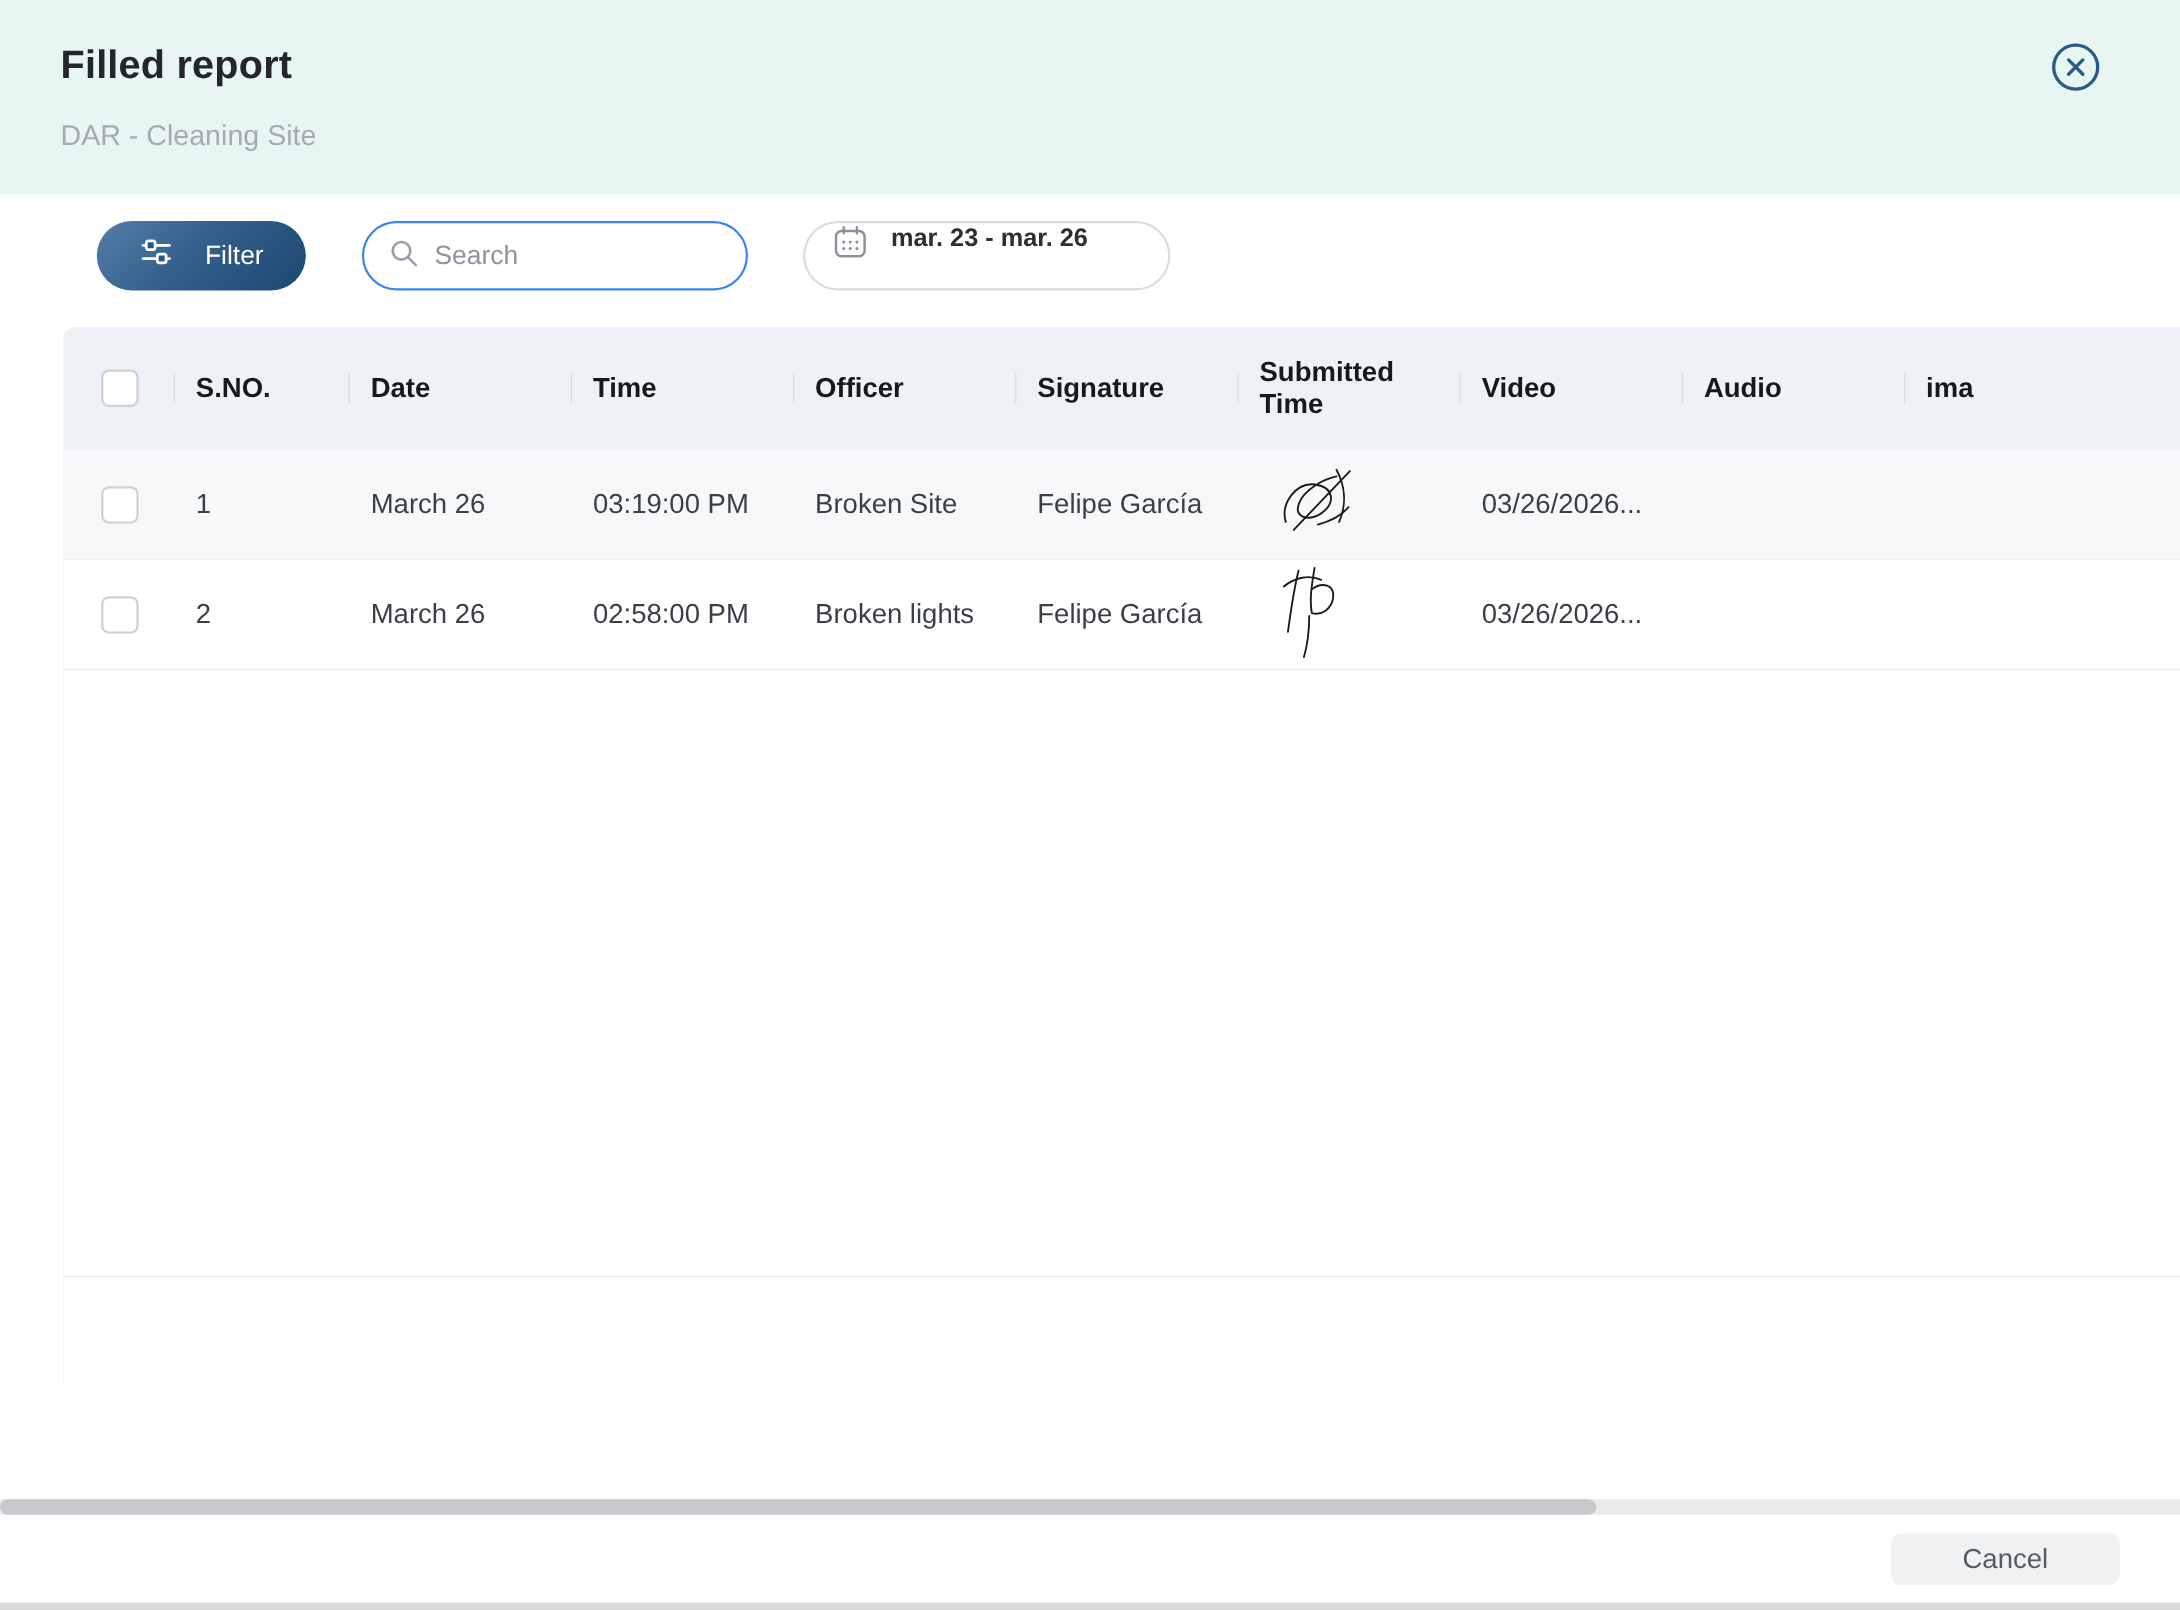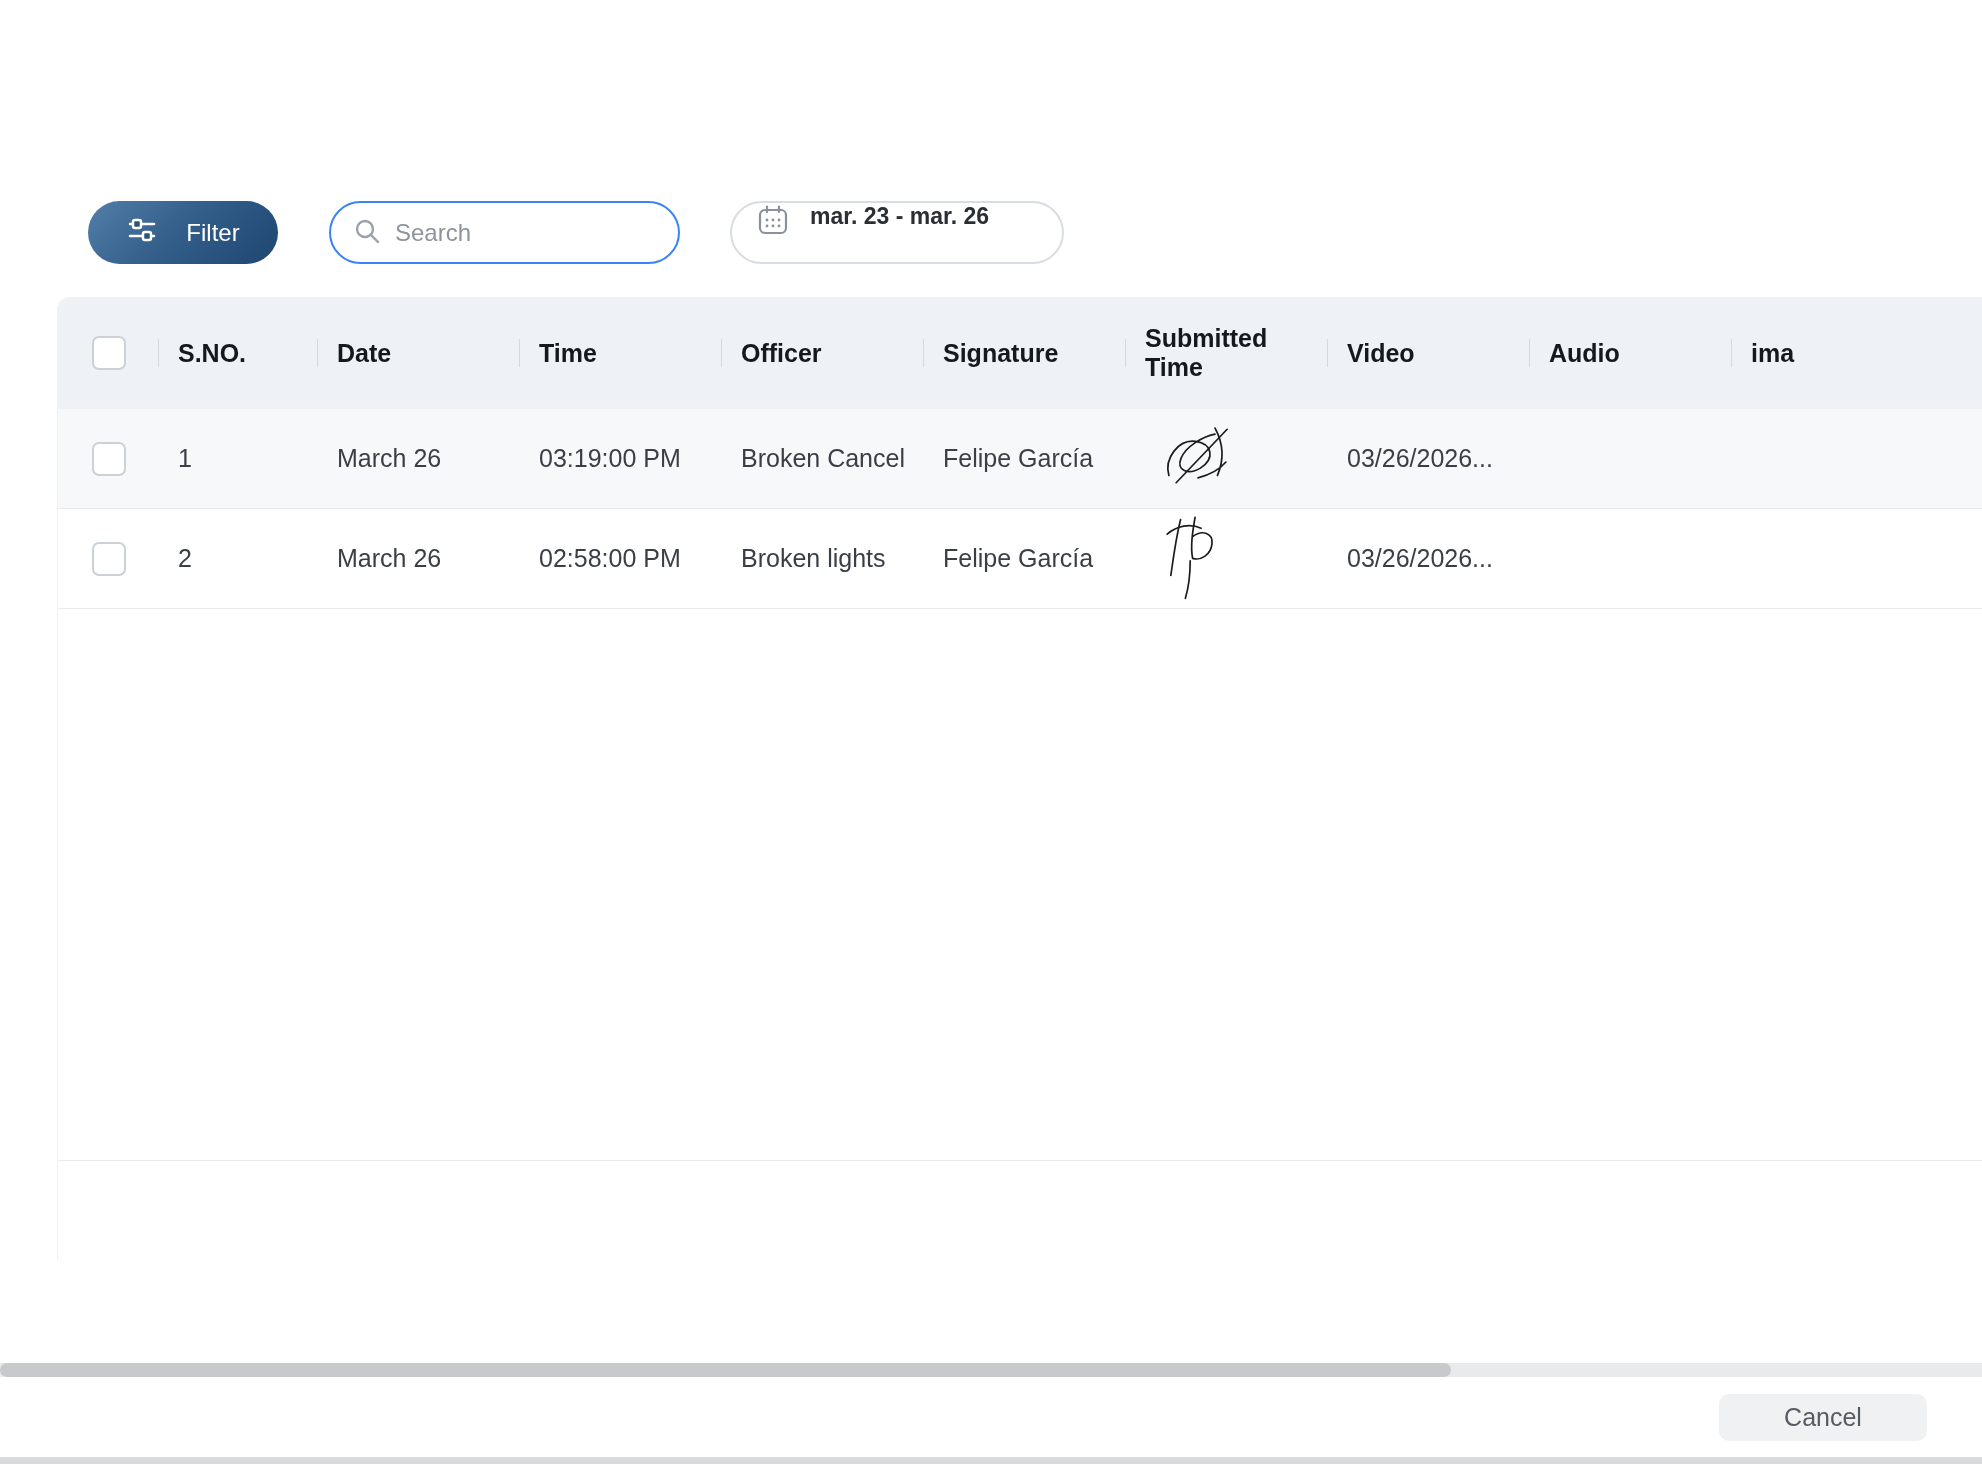--- a/index.html
+++ b/index.html
@@ -59,20 +59,32 @@
   .modal-footer { position:absolute; top:1378px; left:0; width:1982px; height:79px; background:#fff; }
   .cancel-btn { position:absolute; top:16px; right:55px; width:208px; height:47px; border:none; border-radius:10px;
     background:#f0f1f3; color:#555b63; font-size:25px; font-family:"Liberation Sans", sans-serif; cursor:pointer; }
   .bottom-line { position:absolute; top:1457px; left:0; width:1982px; height:7px; background:#d9dadc; }
 </style>
 </head>
 <body>
 
 <div class="page">
 
+  <div class="modal-header">
+    <div class="modal-title">Filled report</div>
+    <div class="modal-subtitle">DAR - Cleaning Site</div>
+    <button class="close-btn">
+      <span>
+        <svg width="46" height="46" viewBox="0 0 46 46" fill="none">
+          <circle cx="23" cy="23" r="20" stroke="#2c5a88" stroke-width="3"></circle>
+          <path d="M16.5 16.5 L29.5 29.5 M29.5 16.5 L16.5 29.5" stroke="#2c5a88" stroke-width="3" stroke-linecap="round"></path>
+        </svg>
+      </span>
+    </button>
+  </div>
 
   <div class="toolbar">
     <button class="filter-btn">
       <span>
         <svg width="32" height="28" viewBox="0 0 32 28" fill="none">
           <path d="M4 8 H28" stroke="#ffffff" stroke-width="2.5" stroke-linecap="round"></path>
           <rect x="7" y="4" width="8" height="8" rx="2" fill="#2a5580" stroke="#ffffff" stroke-width="2.5"></rect>
           <path d="M4 20 H28" stroke="#ffffff" stroke-width="2.5" stroke-linecap="round"></path>
           <rect x="17" y="16" width="8" height="8" rx="2" fill="#2a5580" stroke="#ffffff" stroke-width="2.5"></rect>
         </svg>
@@ -149,21 +161,21 @@
       <div class="cell c-sno">
           <span>1</span>
         </div>
       <div class="cell c-std">
           <span>March 26</span>
         </div>
       <div class="cell c-std">
           <span>03:19:00 PM</span>
         </div>
       <div class="cell c-std">
-          <span>Broken Cancel</span>
+          <span>Broken Site</span>
         </div>
       <div class="cell c-std">
           <span>Felipe García</span>
         </div>
       <div class="cell c-std sig-wrap">
         <span>
           <svg width="74" height="68" viewBox="0 0 60 56" fill="none">
             <path d="M6 44 C2 30 14 14 28 16 C42 18 44 30 32 38 C22 44 12 40 16 30 C20 20 34 12 44 10" stroke="#1c1c1c" stroke-width="1.4" stroke-linecap="round"></path>
             <path d="M12 50 L54 6" stroke="#1c1c1c" stroke-width="1.4" stroke-linecap="round"></path>
             <path d="M44 5 C50 16 52 30 46 44 M30 46 C38 44 47 40 53 33" stroke="#1c1c1c" stroke-width="1.4" stroke-linecap="round"></path>

